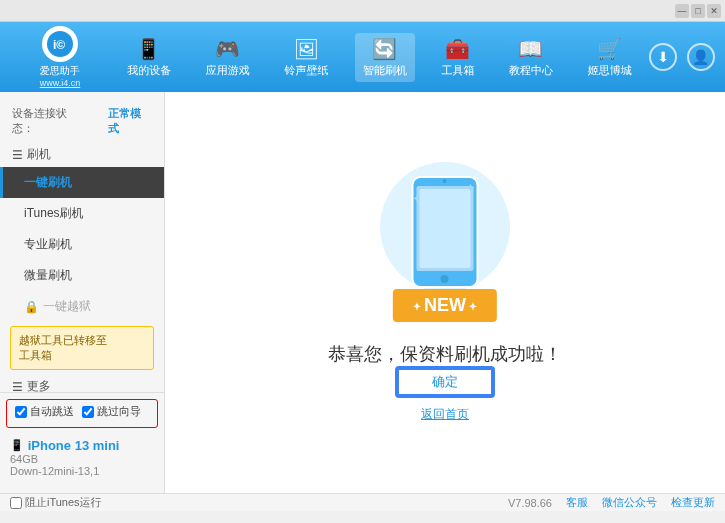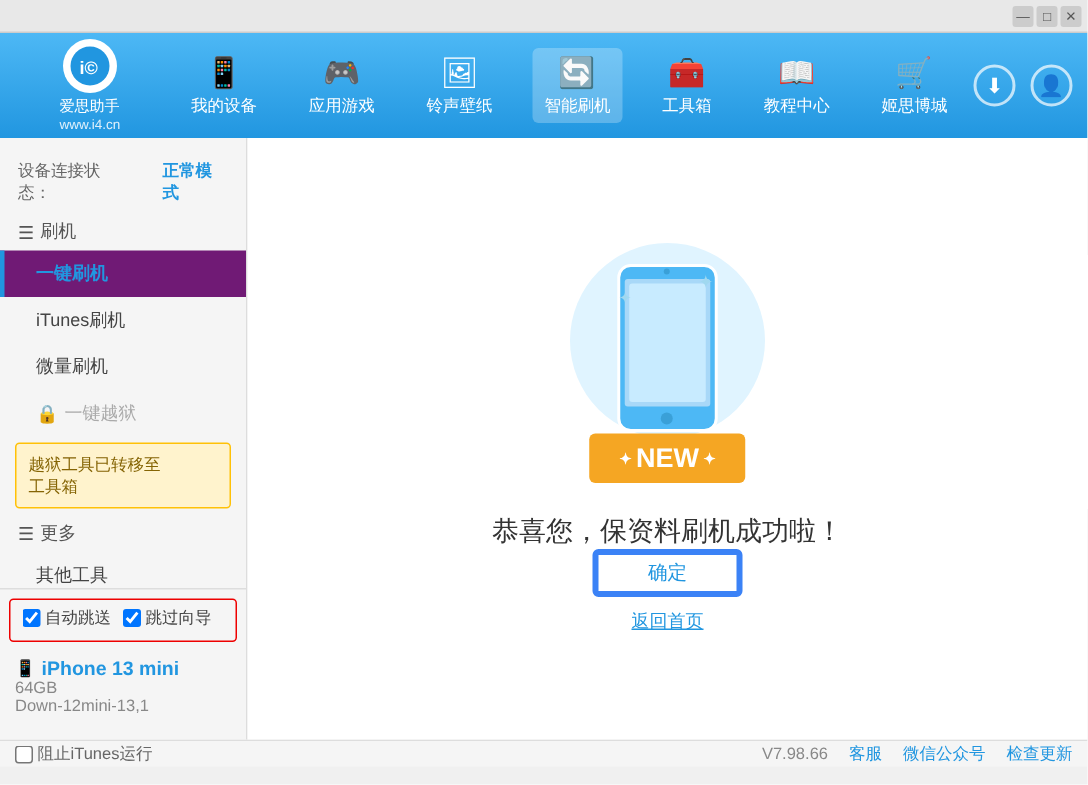--- a/index.html
+++ b/index.html
@@ -112,21 +112,21 @@
       color: #555;
       display: flex; align-items: center; gap: 4px;
     }
     .sidebar-item {
       padding: 7px 12px 7px 24px;
       font-size: 12px;
       color: #444;
       cursor: pointer;
     }
     .sidebar-item.active {
-      background: #701a75;
+      background: #404040;
       color: #2196e0;
       font-weight: bold;
       border-left: 3px solid #2196e0;
       padding-left: 21px;
     }
     .sidebar-warning {
       margin: 4px 10px;
       background: #fff3cd;
       border: 1px solid #ffc107;
       border-radius: 3px;
@@ -282,21 +282,21 @@
 <div class="header">
   <div class="logo-area">
     <div class="logo-circle">
       <svg width="28" height="28" viewBox="0 0 28 28">
         <circle cx="14" cy="14" r="13" fill="#2196e0"></circle>
         <text x="7" y="19" font-size="12" fill="#fff" font-weight="bold">i©</text>
       </svg>
     </div>
     <div class="logo-text">
       <div>爱思助手</div>
-      <div style="font-size:9px;opacity:0.85;">www.i4.cn</div>
+      <div style="font-size:9px;opacity:0.85;text-decoration:underline;">www.i4.cn</div>
     </div>
   </div>
 
   <div class="nav-items">
     <div class="nav-item">
       <span class="nav-icon">📱</span>
       <span>我的设备</span>
     </div>
     <div class="nav-item">
       <span class="nav-icon">🎮</span>
@@ -340,20 +340,21 @@
           <span>设备连接状态：</span>
           <span class="status-value">正常模式</span>
         </div>
 
         <div class="sidebar-section-title">
           <span>☰</span>
           <span>刷机</span>
         </div>
         <div class="sidebar-item active">一键刷机</div>
         <div class="sidebar-item">iTunes刷机</div>
+        <div class="sidebar-item">专业刷机</div>
         <div class="sidebar-item">微量刷机</div>
 
         <div class="sidebar-item-disabled">
           <span>🔒</span>
           <span>一键越狱</span>
         </div>
         <div class="sidebar-warning">
           <span>越狱工具已转移至<br>工具箱</span>
         </div>
 

